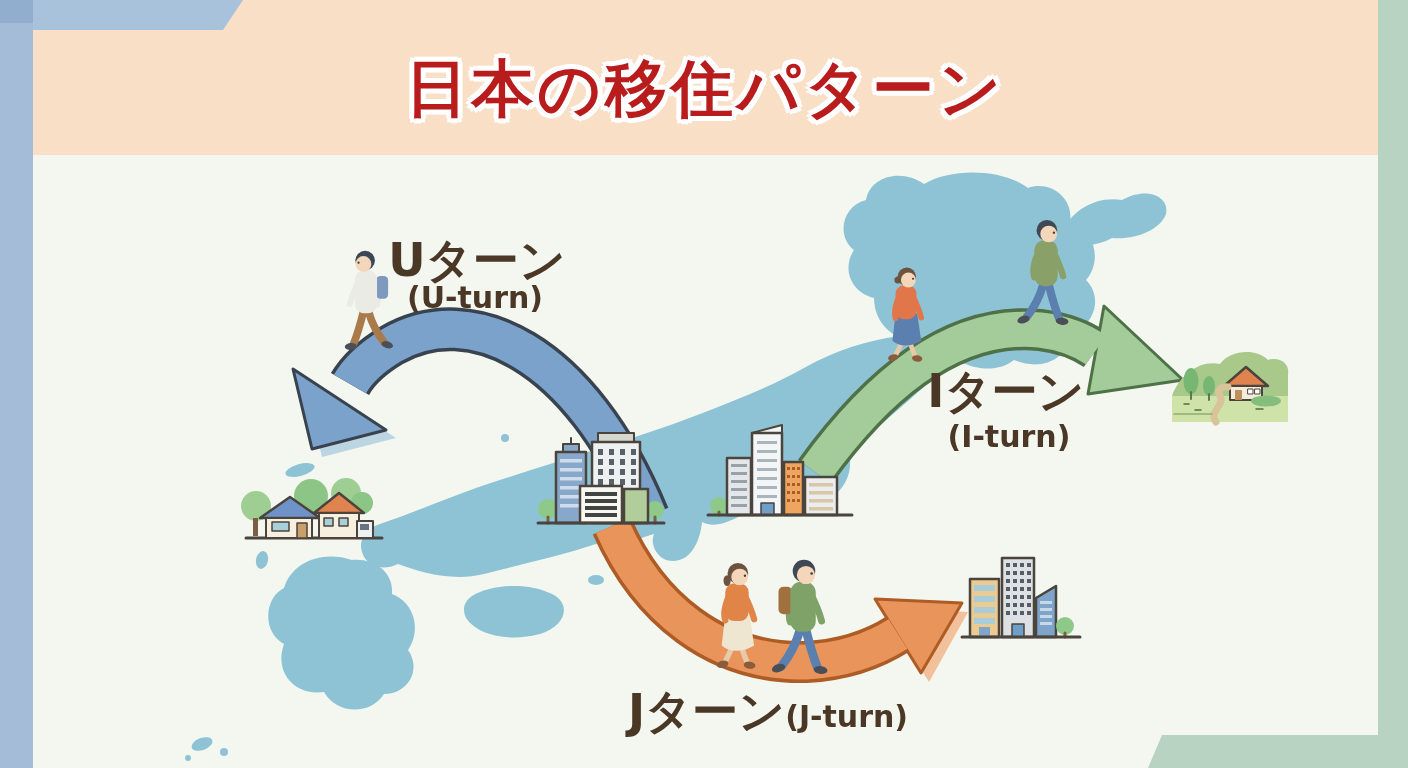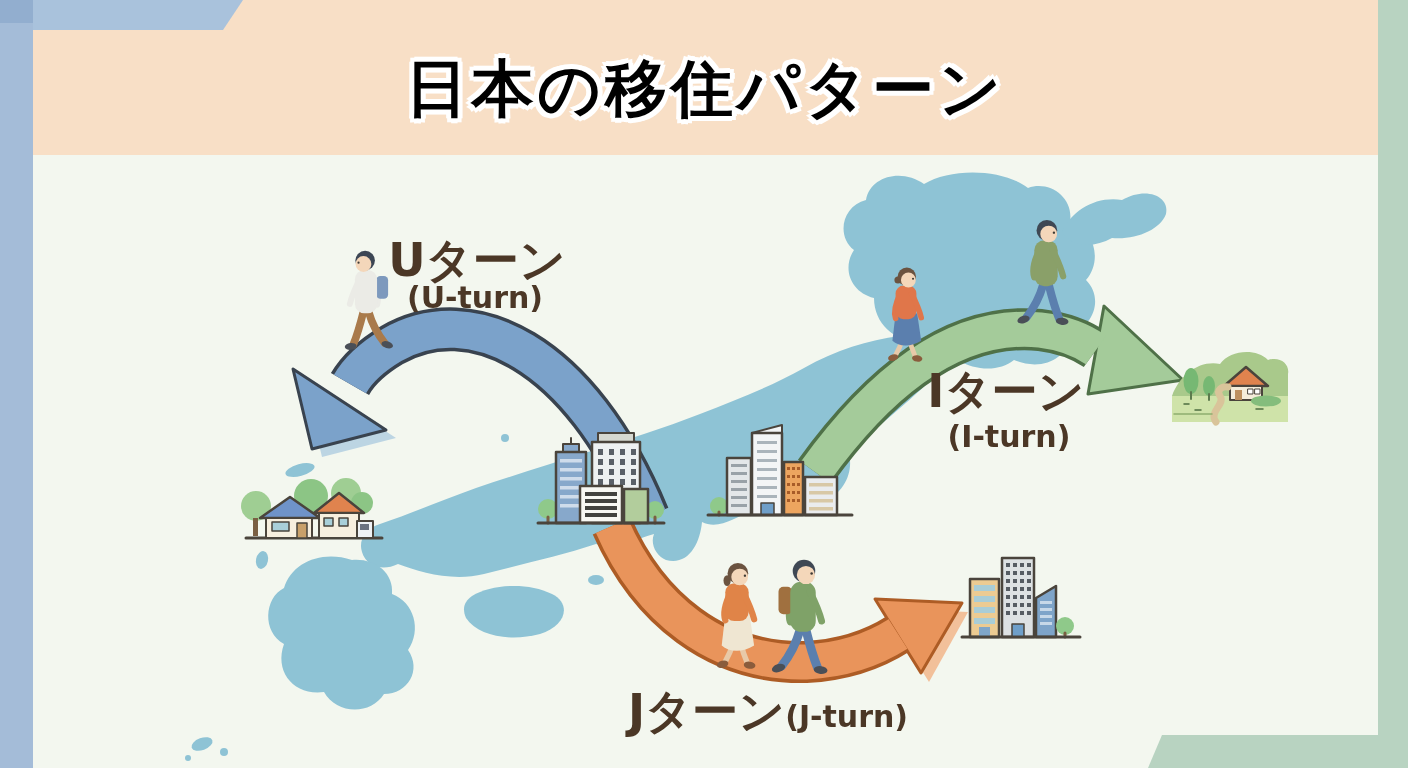--- a/index.html
+++ b/index.html
@@ -8,21 +8,21 @@
   
   .bar-left{position:absolute;left:0;top:0;width:33px;height:768px;background:#a4bcd8;}
   .corner-sq{position:absolute;left:0;top:0;width:33px;height:23px;background:#92aecf;}
   .band-top{position:absolute;left:0;top:0;width:243px;height:30px;background:#a9c2dc;
             clip-path:polygon(0 0,100% 0,calc(100% - 20px) 100%,0 100%);}
   .bar-right{position:absolute;right:0;top:0;width:30px;height:768px;background:#b8d3c1;}
   .band-bottom{position:absolute;left:1148px;top:735px;width:260px;height:33px;background:#b8d3c1;
                clip-path:polygon(14px 0,100% 0,100% 100%,0 100%);}
   .title-band{position:absolute;left:33px;top:0;width:1345px;height:155px;background:#f8dfc6;
               display:flex;align-items:center;justify-content:center;}
-  .page-title{font-size:62px;font-weight:bold;color:#000000;letter-spacing:4px;padding-top:22px;
+  .page-title{font-size:62px;font-weight:bold;color:#b91c1c;letter-spacing:4px;padding-top:22px;
       text-shadow:-4px -4px 0 #fff,4px -4px 0 #fff,-4px 4px 0 #fff,4px 4px 0 #fff,
                   0 -5px 0 #fff,0 5px 0 #fff,-5px 0 0 #fff,5px 0 0 #fff;}
   svg{position:absolute;left:0;top:0;}
   .label-jp{font-size:46px;font-weight:bold;fill:#4b3726;}
   .label-en{font-size:30px;font-weight:bold;fill:#4b3726;}
 </style>
 </head>
 <body>
 
 <div class="stage">

